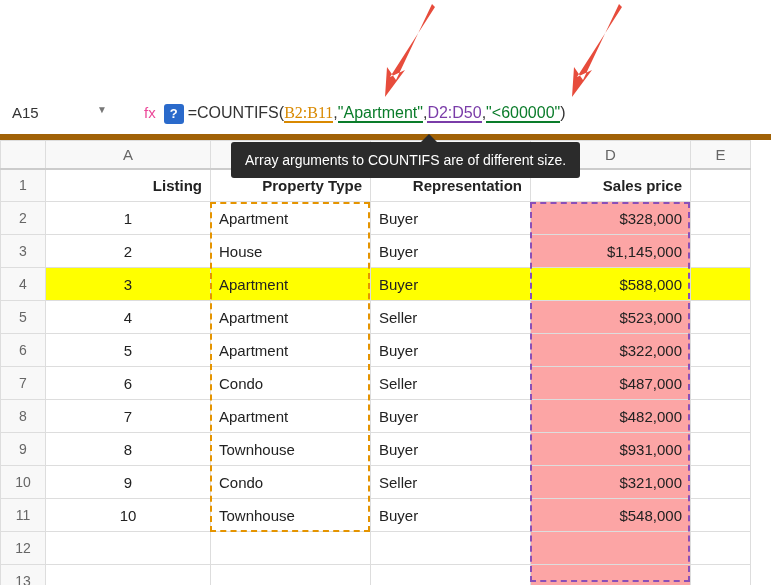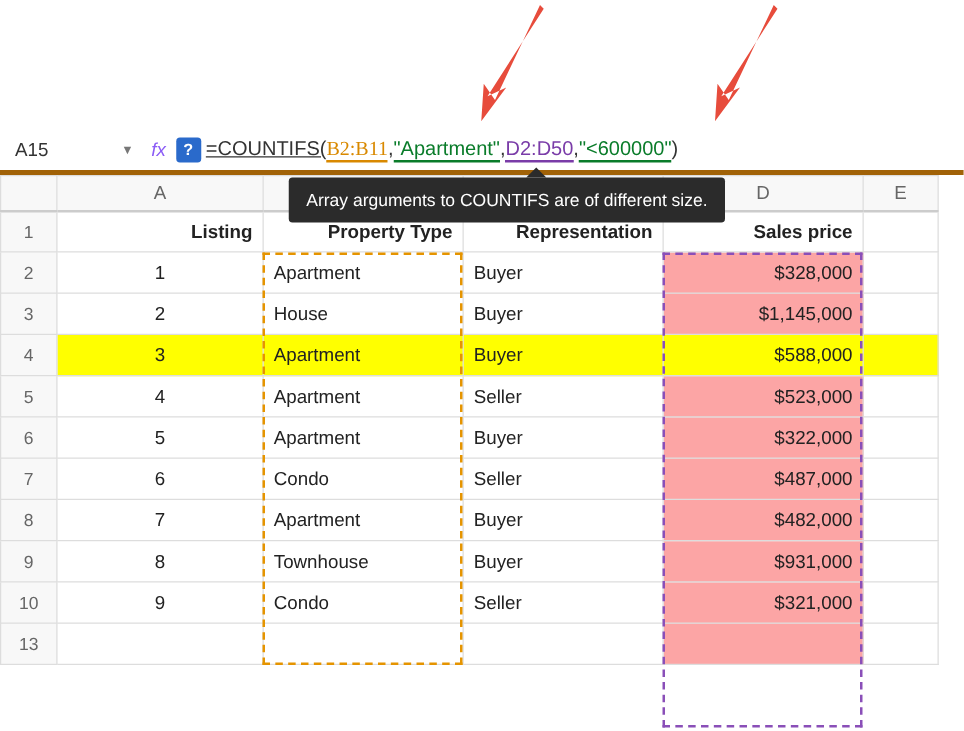--- a/index.html
+++ b/index.html
@@ -1,24 +1,24 @@
 <!DOCTYPE html>
 <html><head>
 <meta charset="utf-8">
 <style>
   * { box-sizing: border-box; margin: 0; padding: 0; }
   body { font-family: Arial, sans-serif; font-size: 14px; background: #fff; position: relative; width: 771px; height: 585px; overflow: hidden; }
 
-  .formula-bar { display: flex; align-items: center; height: 36px; border-bottom: 4px solid #a16207; background: #fff; padding: 0 8px; }
+  .formula-bar { display: flex; align-items: flex-start; height: 36px; border-bottom: 6px solid #a16207; background: #fff; padding: 0 8px; }
   .name-box { width: 85px; font-size: 15px; color: #333; padding-left: 4px; }
   .name-dropdown { width: 18px; text-align: center; color: #777; font-size: 10px; }
-  .fx-label { font-style: italic; color: #8b5cf6; font-size: 15px; margin: 0 8px 0 10px; }
+  .fx-label { color: #ec4899; font-size: 15px; margin: 0 8px 0 33px; }
   .help-badge { display: inline-block; width: 20px; height: 20px; background: #2a6acb; color: #fff; font-weight: bold; font-size: 13px; border-radius: 3px; text-align: center; line-height: 20px; margin-right: 4px; }
   .formula-text { font-size: 16px; font-family: Arial; position: relative; }
-  .formula-text .eq { color: #333; text-decoration: underline; }
+  .formula-text .eq { color: #333; }
   .formula-text .r1 { color: #d98900; border-bottom: 2px solid #d98900; font-family: Liberation Serif, serif; }
   .formula-text .s1 { color: #0a7c2a; border-bottom: 2px solid #0a7c2a; }
   .formula-text .r2 { color: #7a3ca8; border-bottom: 2px solid #7a3ca8; }
   .formula-text .s2 { color: #0a7c2a; border-bottom: 2px solid #0a7c2a; }
   .formula-text .paren, .formula-text .comma { color: #333; }
 
   .tooltip { position: absolute; top: 142px; left: 231px; background: #2b2b2b; color: #fff; font-size: 14px; padding: 10px 14px; border-radius: 3px; z-index: 20; }
   .tooltip:after { content: ""; position: absolute; top: -8px; left: 190px; border-left: 8px solid transparent; border-right: 8px solid transparent; border-bottom: 8px solid #2b2b2b; }
 
   .arrow { position: absolute; z-index: 25; }
@@ -168,20 +168,36 @@
         <td></td>
       </tr>
       <tr class="">
         <th class="row-head">10</th>
         <td class="listing">9</td>
         <td>Condo</td>
         <td>Seller</td>
         <td class="price purple-cell">$321,000</td>
         <td></td>
       </tr>
+      <tr class="">
+        <th class="row-head">11</th>
+        <td class="listing">10</td>
+        <td>Townhouse</td>
+        <td>Buyer</td>
+        <td class="price purple-cell">$548,000</td>
+        <td></td>
+      </tr>
+      <tr>
+        <th class="row-head">12</th>
+        <td></td>
+        <td></td>
+        <td></td>
+        <td class="purple-cell"></td>
+        <td></td>
+      </tr>
       <tr>
         <th class="row-head">13</th>
         <td></td>
         <td></td>
         <td></td>
         <td class="purple-cell"></td>
         <td></td>
       </tr>
     </tbody>
 </table>

